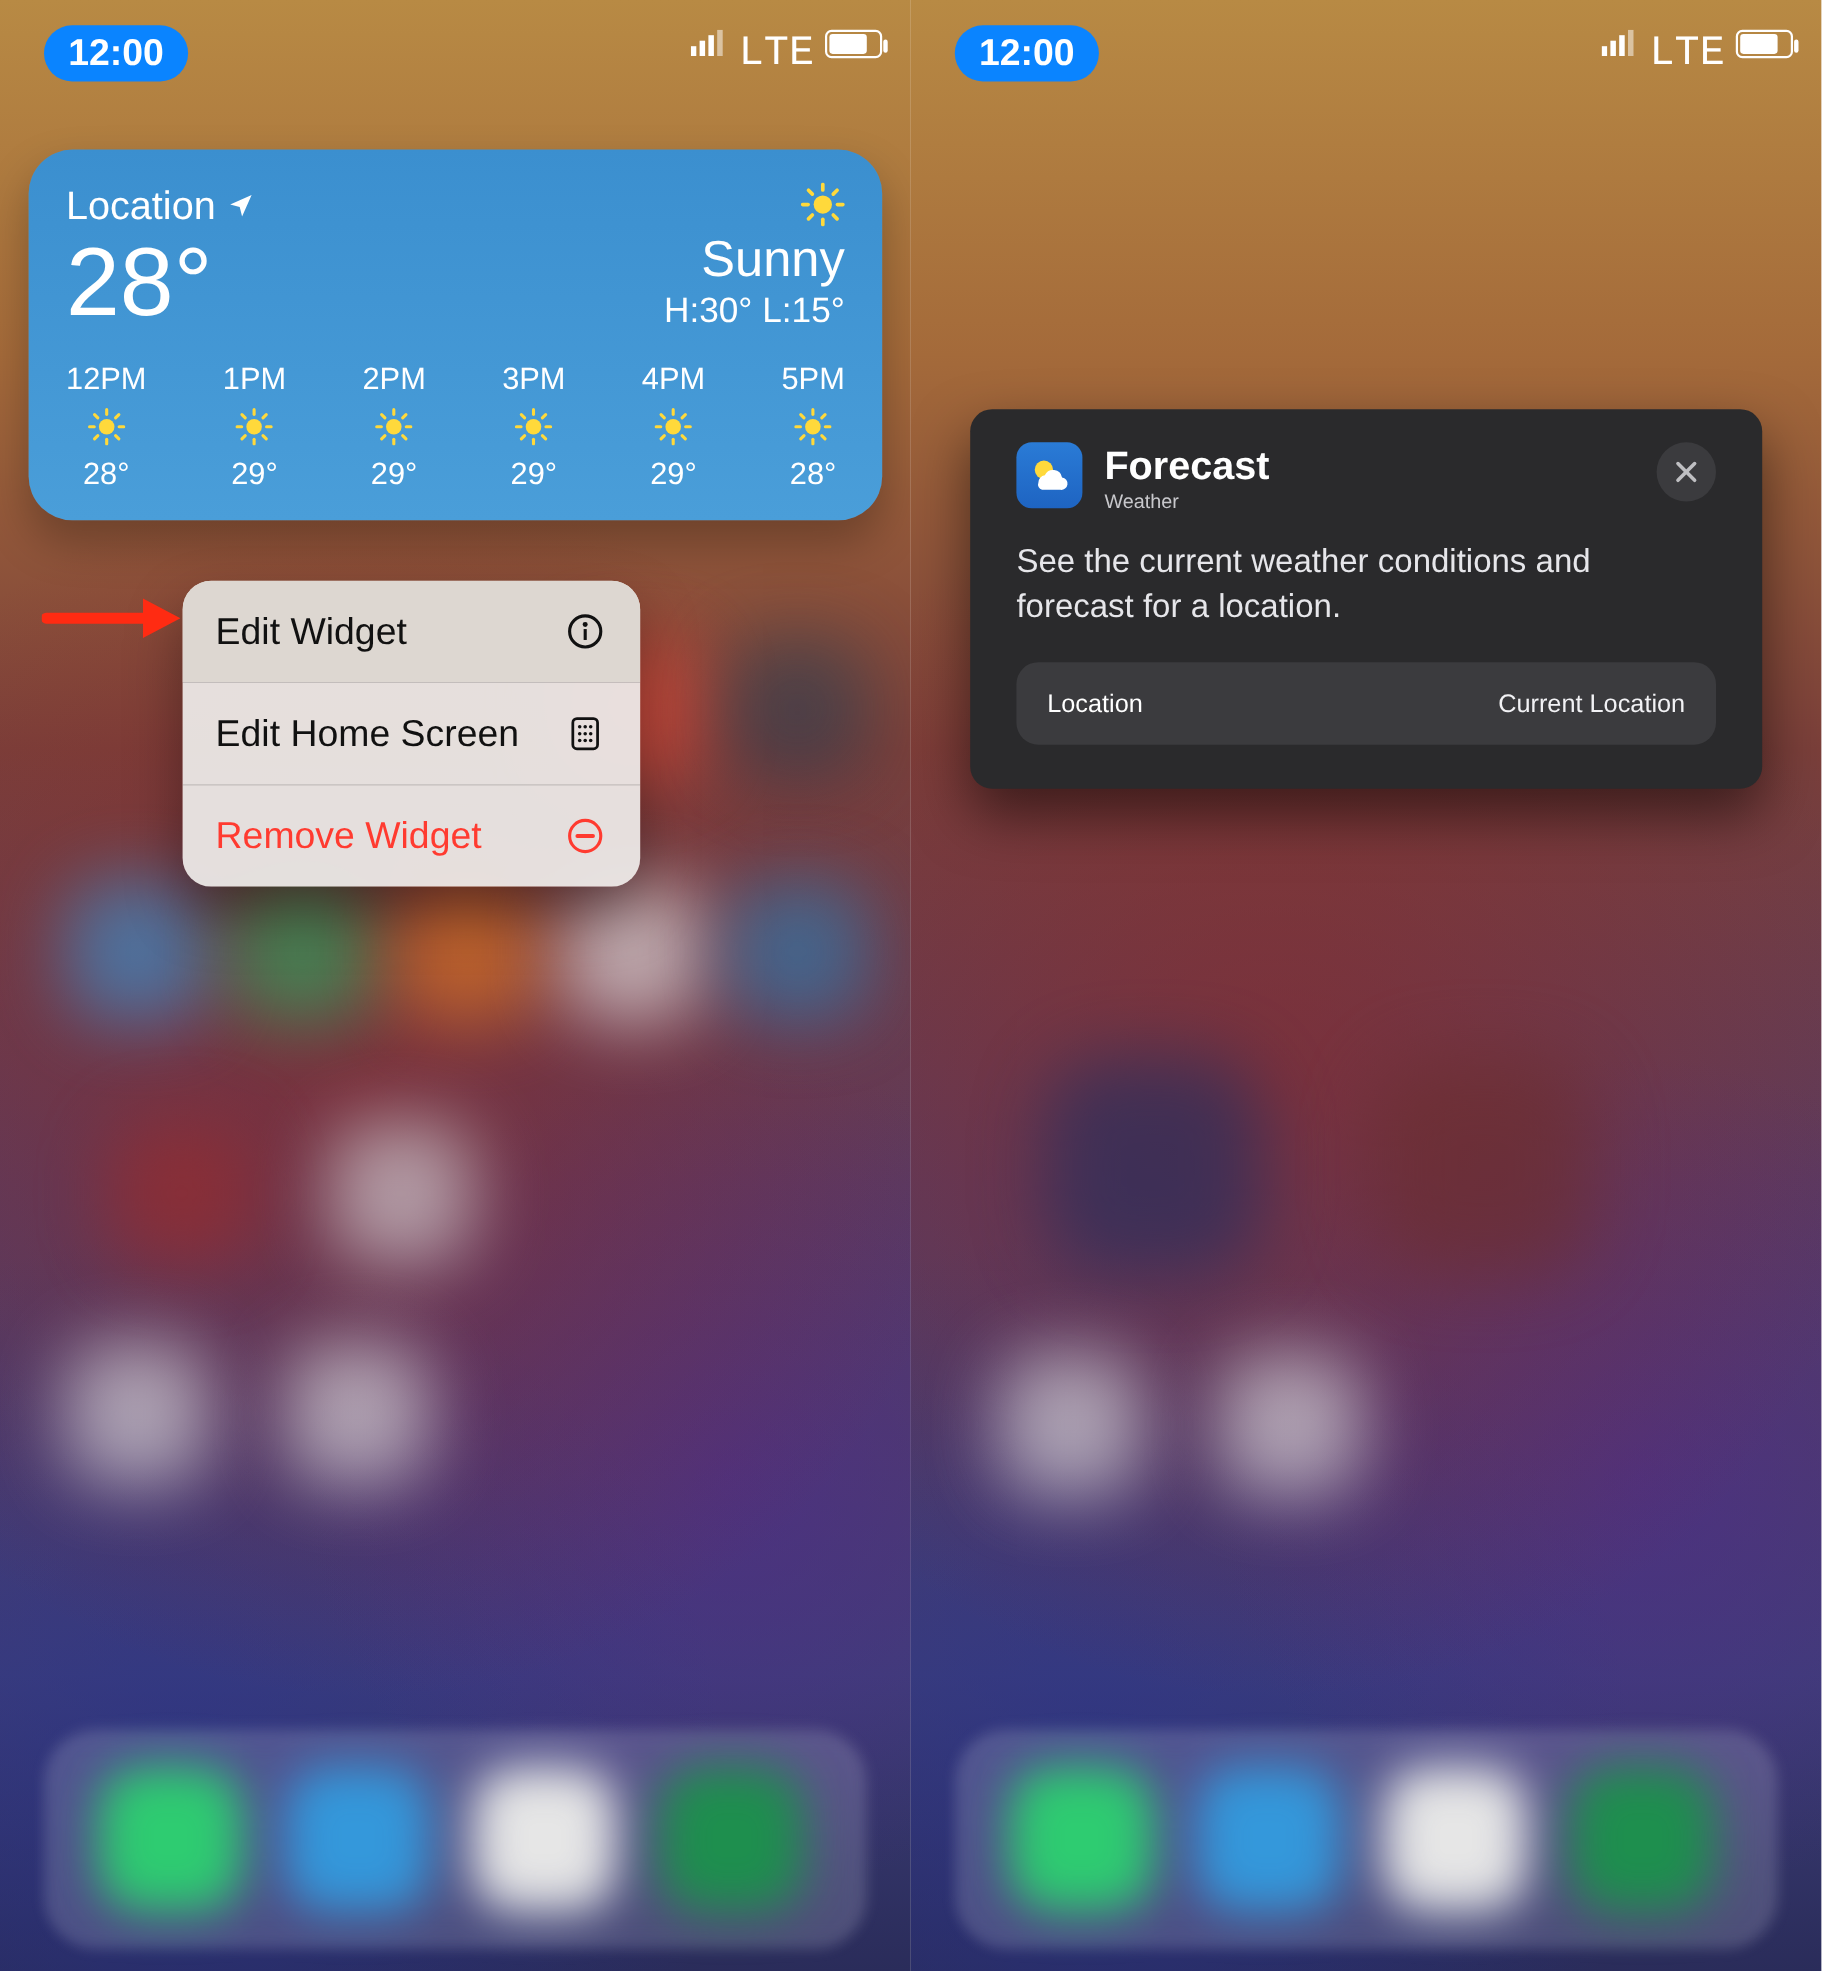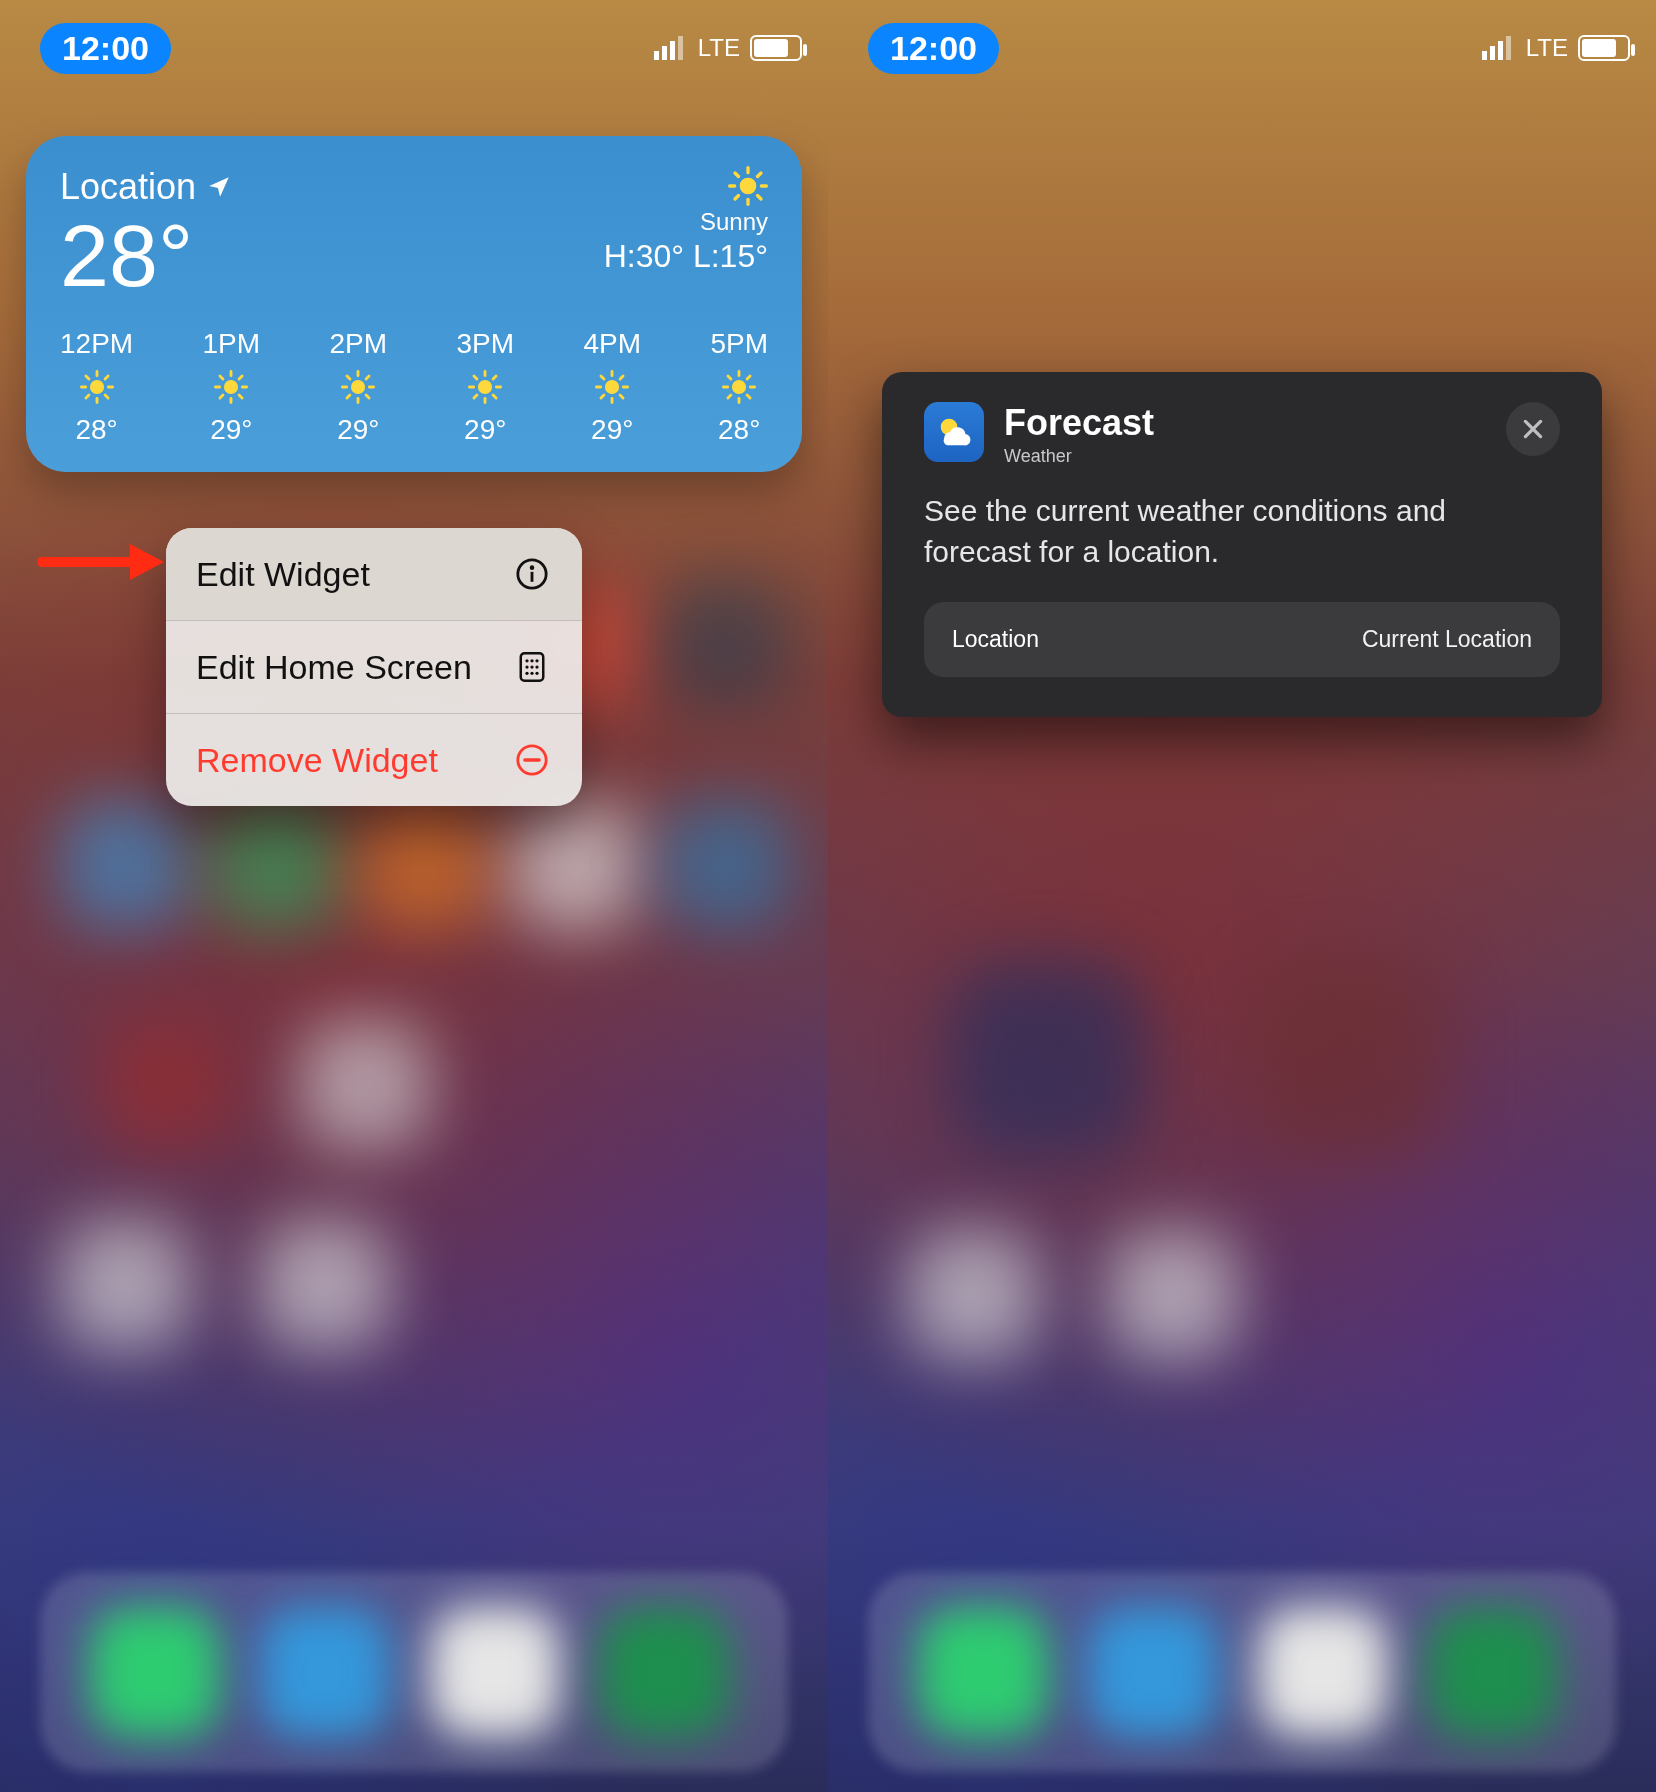--- a/index.html
+++ b/index.html
@@ -39,40 +39,40 @@
   
   .status-bar {
     position:absolute; top:18px; left:0; right:0; height:60px;
     display:flex; align-items:center; justify-content:space-between;
     padding: 0 26px 0 40px;
   }
   .time-pill {
     background:#0a84ff; color:#fff; font-weight:600; font-size:34px;
     padding:6px 22px; border-radius:28px;
   }
-  .status-right { display:flex; align-items:center; gap:10px; color:#fff; font-size:24px; font-weight:500; }
+  .status-right { display:flex; gap:10px; color:#fff; font-size:38px; font-weight:500;font-family:Liberation Mono, monospace; }
   .battery {
     position:relative; width:52px; height:26px; border:2.5px solid #fff; border-radius:6px;
   }
   .battery::after{content:""; position:absolute; right:-7px; top:7px; width:4px; height:12px; background:#fff; border-radius:2px;}
   .battery .fill{position:absolute; left:2px; top:2px; bottom:2px; width:70%; background:#fff; border-radius:3px;}
 
   
   .weather-widget{
     position:absolute; left:26px; right:26px; top:136px;
     border-radius:40px; padding:30px 34px 26px;
     color:#fff;
     background: linear-gradient(180deg,#3b8fcf 0%, #4a9ed9 100%);
     box-shadow: 0 20px 40px rgba(0,0,0,.25);
   }
   .ww-top{display:flex; justify-content:space-between;}
   .ww-city{font-size:36px; font-weight:500; display:flex; align-items:center; gap:10px;}
   .ww-temp{font-size:88px; font-weight:300; line-height:1; margin-top:4px;}
   .ww-right{ text-align:right; display:flex; flex-direction:column; align-items:flex-end; gap:2px;}
-  .ww-cond{font-size:24px; font-weight:500;margin-left:43px;}
+  .ww-cond{font-size:46px; font-weight:500;margin-left:43px;}
   .ww-hilo{font-size:32px; font-weight:500;}
   .ww-hours{display:flex; justify-content:space-between; margin-top:28px;}
   .hour{display:flex; flex-direction:column; align-items:center; gap:10px; font-size:28px;}
   .hour .t{font-weight:500;}
 
   
   .sun{width:40px;height:40px;}
   .sun-sm{width:34px;height:34px;}
 
   .context-menu{

